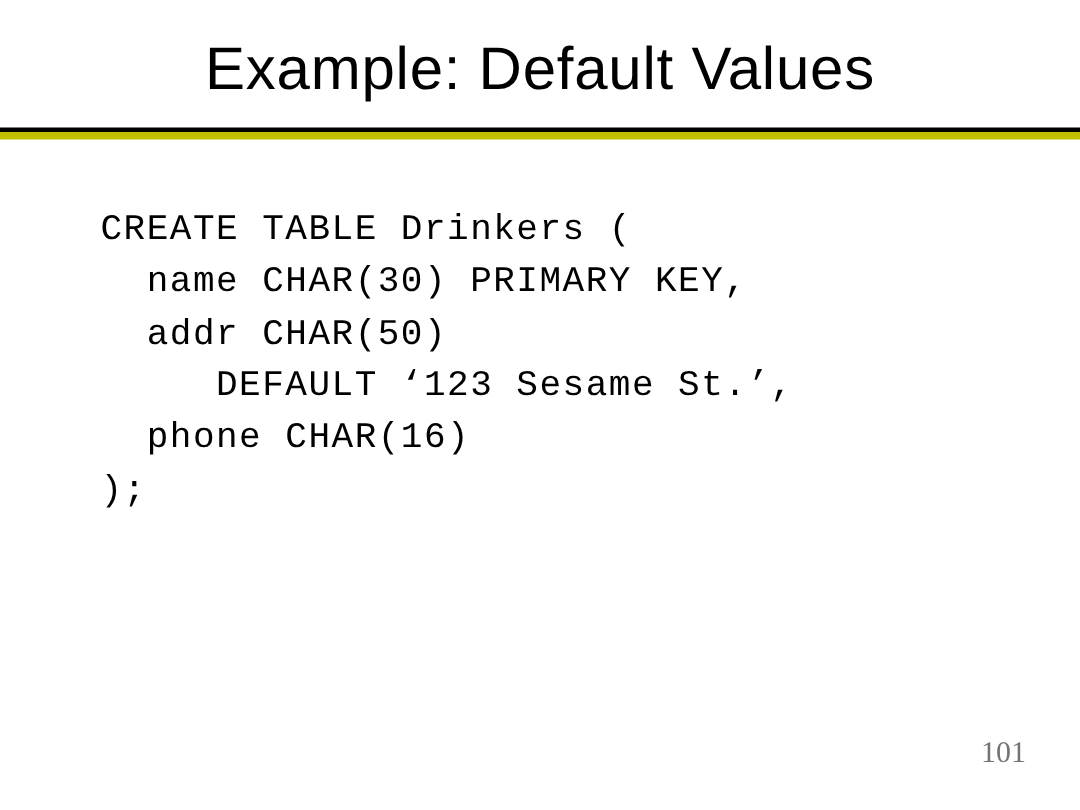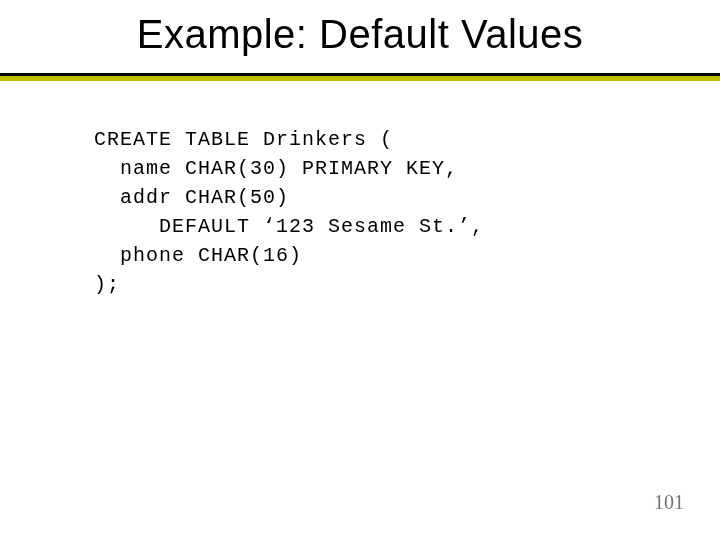--- a/index.html
+++ b/index.html
@@ -15,21 +15,21 @@
     position: relative;
     width: 720px;
     height: 540px;
     box-sizing: border-box;
   }
   .title {
     text-align: center;
     font-size: 40px;
     font-weight: 400;
     color: #000;
-    padding-top: 12px;
+    padding-top: 24px;
     font-family: Verdana, Geneva, sans-serif;
     letter-spacing: 0.5px;
   }
   .rule {
     margin-top: 16px;
     height: 8px;
     position: relative;
   }
   .rule .bar-black {
     position: absolute;
@@ -40,25 +40,25 @@
   }
   .rule .bar-olive {
     position: absolute;
     left: 0; right: 0;
     top: 3px;
     height: 5px;
     background: #bfbf00;
   }
   .code {
     font-family: "Courier New", Courier, monospace;
-    font-size: 20px;
+    font-size: 24px;
     line-height: 1.45;
     color: #000;
     white-space: pre;
-    padding-left: 94px;
+    padding-left: 67px;
     padding-top: 44px;
     letter-spacing: 1px;
   }
   .pagenum {
     position: absolute;
     right: 36px;
     bottom: 26px;
     font-family: "Times New Roman", Times, serif;
     font-size: 20px;
     color: #737373;

